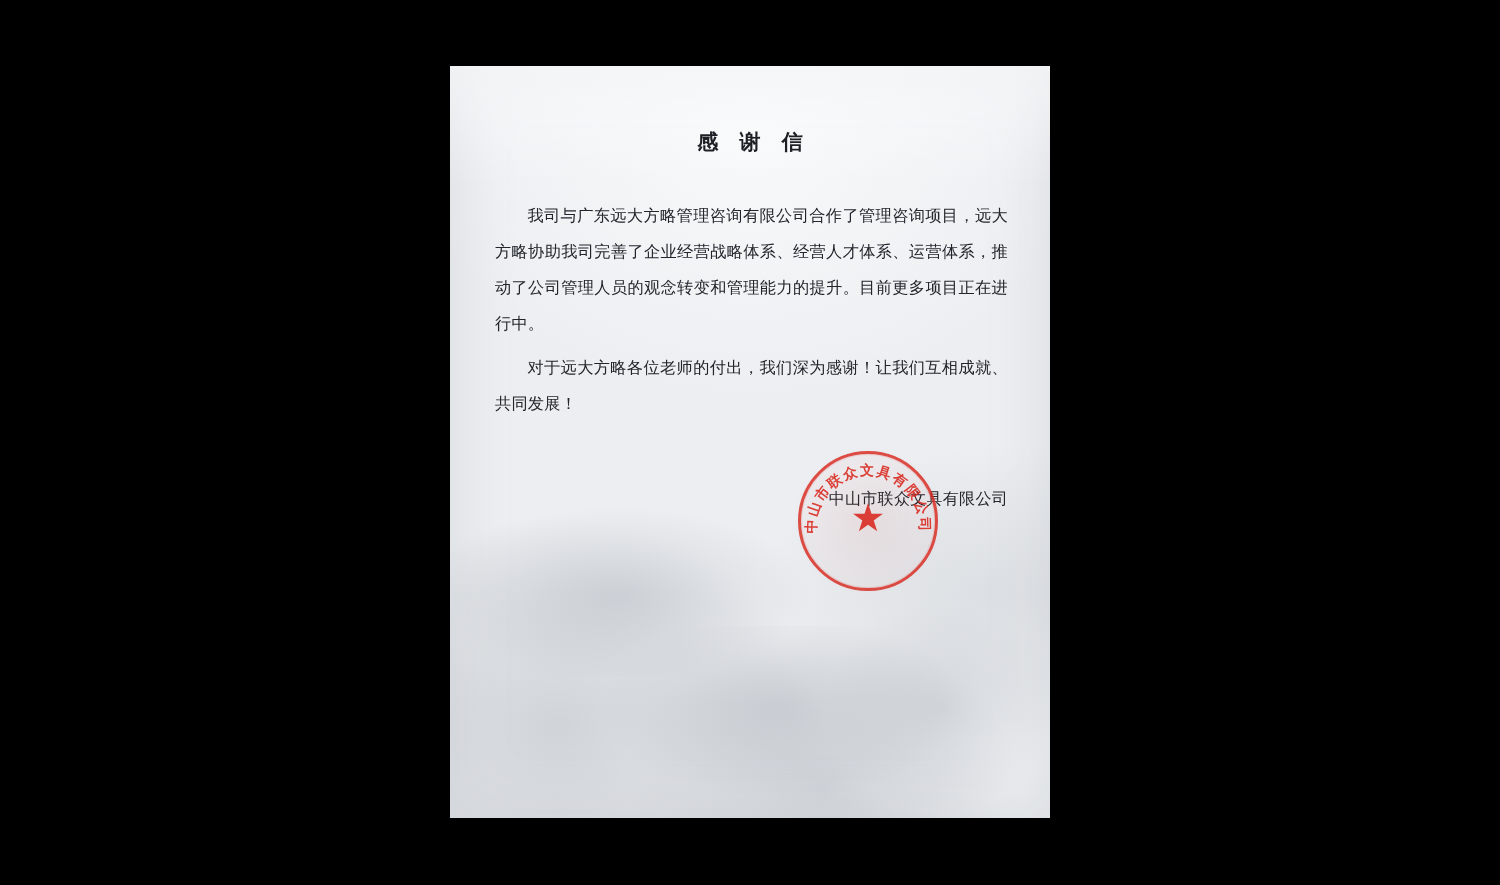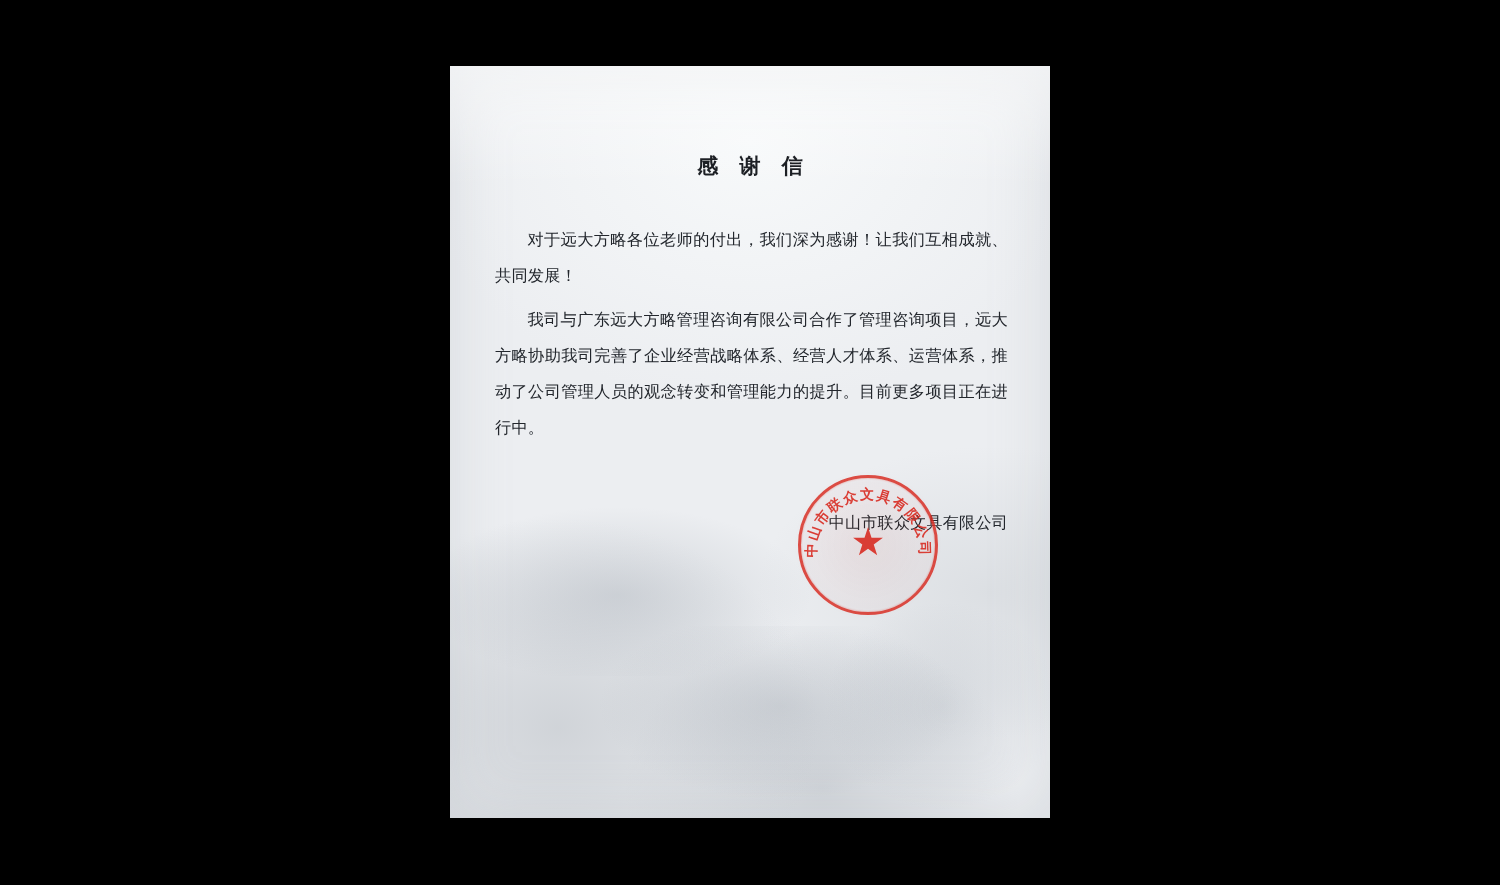--- a/index.html
+++ b/index.html
@@ -60,21 +60,20 @@
     background: linear-gradient(180deg, rgba(255,255,255,0.55) 0%, rgba(255,255,255,0) 100%);
   }
 
   
   .doc-content {
     position: absolute;
     left: 0; top: 0;
     width: 600px;
     height: 752px;
     padding: 0;
-    margin-top: 24px;
   }
 
   .doc-title {
     position: absolute;
     left: 0;
     top: 62px;
     width: 600px;
     text-align: center;
     font-family: "DejaVu Serif", "Liberation Serif", serif;
     font-size: 21px;
@@ -201,22 +200,22 @@
     <div class="crease crease-d"></div>
     <div class="crease crease-a"></div>
     <div class="crease crease-b"></div>
     <div class="crease crease-c"></div>
 
     <div class="doc-content">
 
       <div class="doc-title">感 谢 信</div>
 
       <div class="body-block">
+        <p class="para">我司与广东远大方略管理咨询有限公司合作了管理咨询项目，远大方略协助我司完善了企业经营战略体系、经营人才体系、运营体系，推动了公司管理人员的观念转变和管理能力的提升。目前更多项目正在进行中。</p>
         <p class="para">对于远大方略各位老师的付出，我们深为感谢！让我们互相成就、共同发展！</p>
-        <p class="para">我司与广东远大方略管理咨询有限公司合作了管理咨询项目，远大方略协助我司完善了企业经营战略体系、经营人才体系、运营体系，推动了公司管理人员的观念转变和管理能力的提升。目前更多项目正在进行中。</p>
       </div>
 
       <div class="signature-block">
         <div class="sig-company">中山市联众文具有限公司</div>
       </div>
 
       <div class="seal">
         <div class="seal-smudge"></div>
         <div class="seal-ring"></div>
         <div class="seal-arc-text">

